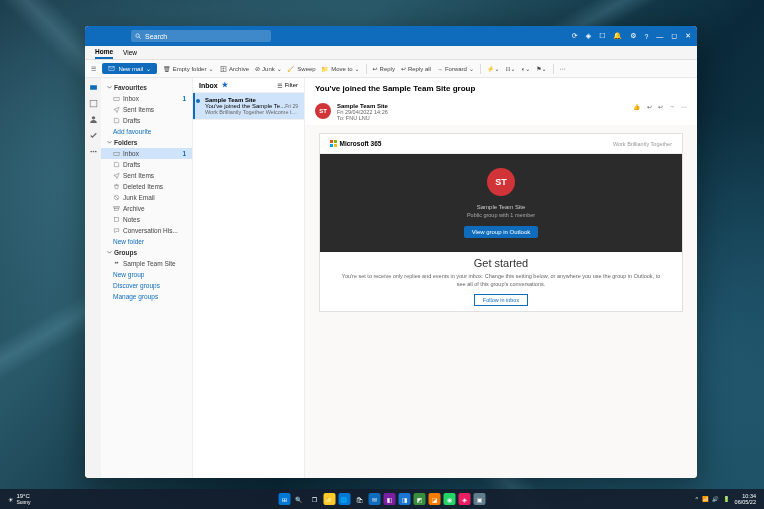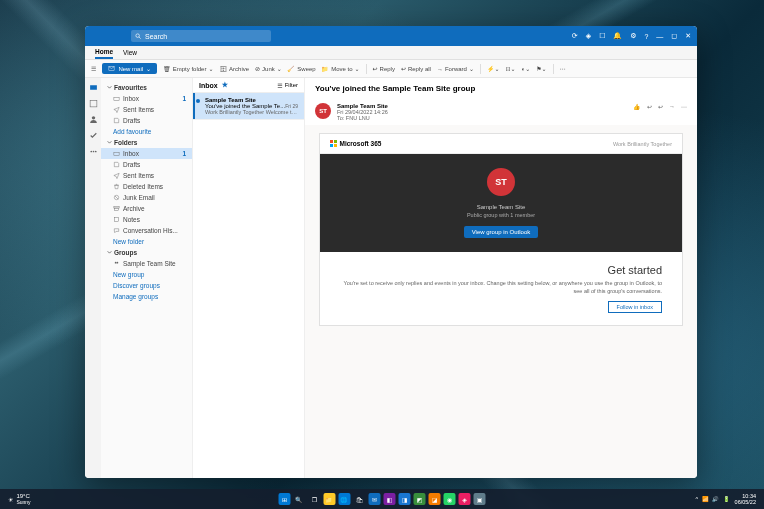--- a/index.html
+++ b/index.html
@@ -56,21 +56,21 @@
 .content .card{background:#fff;border:1px solid #e0e0e0}
 .content .cardhead{padding:6px 10px;font-size:6.5px;display:flex;align-items:center;border-bottom:1px solid #eee}
 .content .cardhead .brand{font-weight:600}
 .content .cardhead .tagline{margin-left:auto;color:#999;font-size:5.5px}
 .content .hero{background:#2b2b2b;color:#fff;text-align:center;padding:14px 10px}
 .content .hero .bigavatar{width:28px;height:28px;border-radius:50%;background:#d13438;margin:0 auto 8px;display:flex;align-items:center;justify-content:center;font-size:9px;font-weight:600}
 .content .hero h1{font-size:11px;font-weight:400;line-height:1.3}
 .content .hero .groupname{font-size:6px;margin-top:6px;color:#ccc}
 .content .hero .groupinfo{font-size:5.5px;margin-top:2px;color:#aaa}
 .content .hero .cta{display:inline-block;margin-top:8px;background:#0f6cbd;color:#fff;padding:3px 8px;font-size:6px;border-radius:2px;cursor:pointer}
-.content .getstarted{text-align:right;padding:12px 20px}
+.content .getstarted{text-align:center;padding:5px 20px}
 .content .getstarted h2{font-size:11px;font-weight:400;color:#333}
 .content .getstarted p{font-size:5.5px;color:#666;margin-top:4px;line-height:1.4}
 .content .getstarted .followbtn{display:inline-block;margin-top:6px;border:1px solid #0f6cbd;color:#0f6cbd;padding:2px 8px;font-size:5.5px;cursor:pointer}
 .taskbar{position:absolute;bottom:0;left:0;right:0;height:20px;background:rgba(20,30,45,0.9);display:flex;align-items:center;padding:0 8px;font-size:6px;color:#fff}
 .taskbar .weather{display:flex;align-items:center;gap:3px}
 .taskbar .center{position:absolute;left:50%;transform:translateX(-50%);display:flex;gap:3px}
 .taskbar .center span{width:12px;height:12px;border-radius:2px;display:flex;align-items:center;justify-content:center;cursor:pointer}
 .taskbar .tray{margin-left:auto;display:flex;align-items:center;gap:4px;font-size:5.5px}
 .taskbar .tray .clock{text-align:right;line-height:1.1}
 .ms-logo{display:inline-grid;grid-template-columns:3px 3px;grid-template-rows:3px 3px;gap:0.5px;margin-right:3px;vertical-align:middle}

